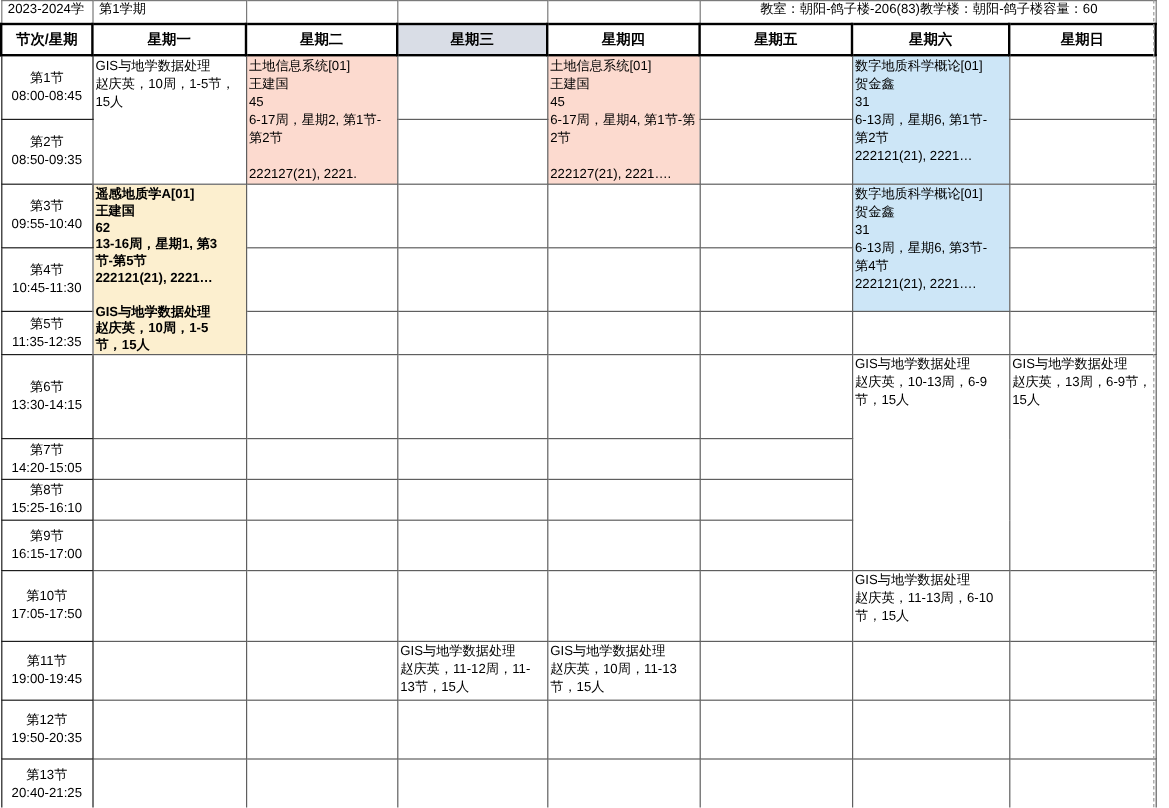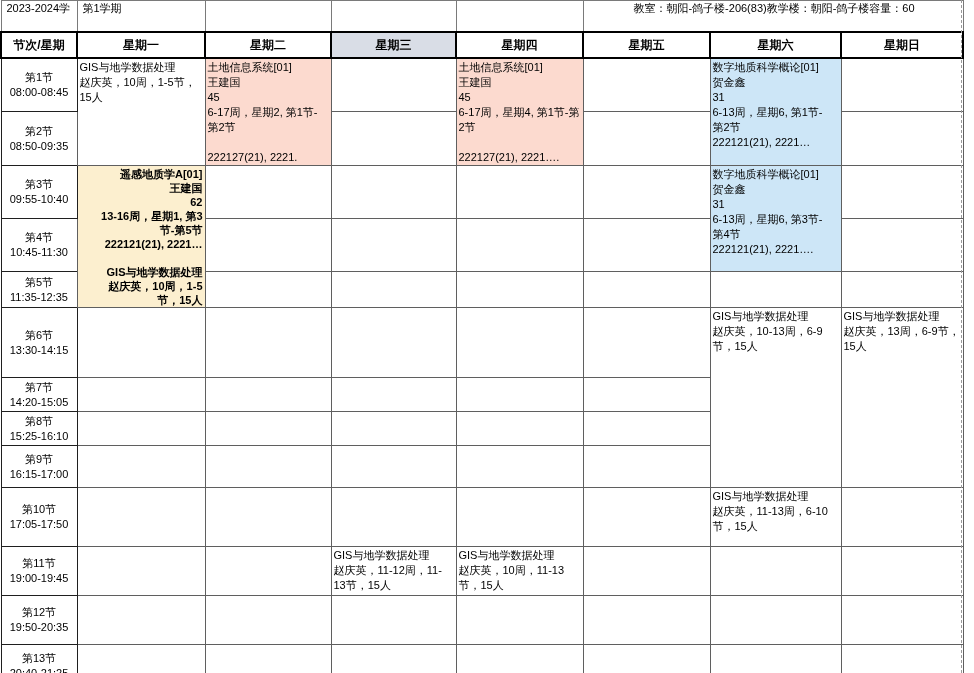--- a/index.html
+++ b/index.html
@@ -10,21 +10,21 @@
     font-family:"Liberation Sans","DejaVu Sans",sans-serif;
     color:#000;
   }
   table.sched { border-collapse:collapse; table-layout:fixed; width:962px; }
   td { padding:0; overflow:hidden; }
 
   
   tr.info td {
     height:16px; font-size:11px; line-height:14px;
     border:1px solid #7a7a7a; vertical-align:bottom;
-    padding:0 3px 16px 5px; white-space:nowrap;
+    padding:0 3px 4px 5px; white-space:nowrap;
   }
   tr.info td.room { text-align:center; }
 
   
   tr.hdr td {
     height:26px; border:2px solid #000; font-weight:bold;
     font-size:12px; text-align:center; vertical-align:middle;
     background:#ffffff;
     margin-top:40px;
   }
@@ -37,21 +37,21 @@
   }
 
   
   td.cell {
     border:1px solid #5f5f5f; vertical-align:top;
     font-size:11px; line-height:15px; padding:1px 2px 0 2px;
     white-space:pre-line; word-break:break-all; background:#ffffff;
   }
   td.cell.pink   { background:#fcdacf; }
   td.cell.blue   { background:#cde6f7; }
-  td.cell.yellow { background:#fcefcf; font-weight:bold; line-height:14px;text-align:right; }
+  td.cell.yellow { background:#fcefcf; font-weight:bold; line-height:14px; }
 
   tr.dashedb td { border-bottom:1px dashed #9a9a9a; }
 
   tr.filler td {
     height:11px;
     border-left:1px solid #5f5f5f; border-right:1px solid #5f5f5f;
     border-top:none; border-bottom:none;
   }
 
   .vdash {

